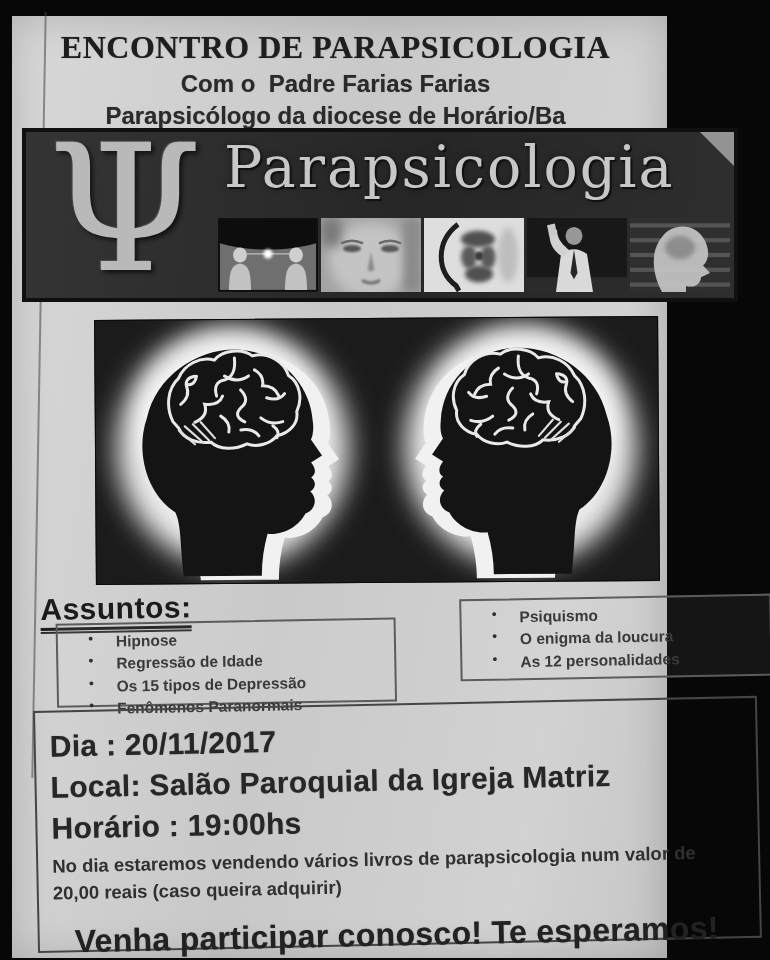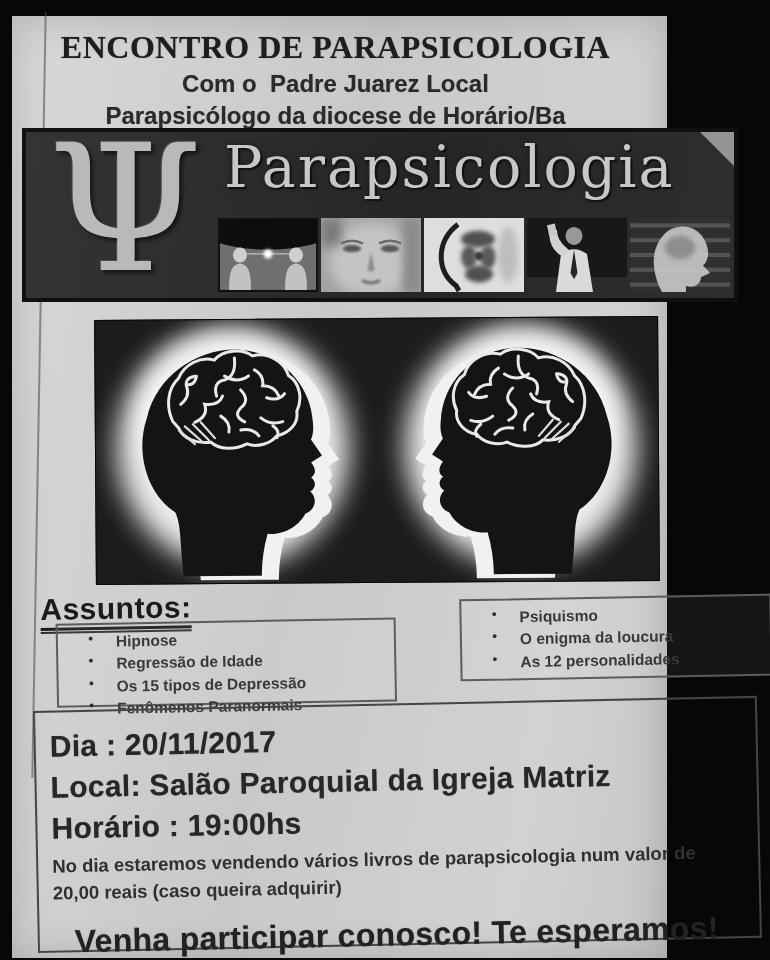--- a/index.html
+++ b/index.html
@@ -194,21 +194,21 @@
 </style>
 </head>
 <body>
 
 <div class="photo">
   <div class="paper">
     <div class="frame-line"></div>
 
     <div class="header">
       <h1>ENCONTRO DE PARAPSICOLOGIA</h1>
-      <p class="sub">Com o  Padre Juarez Local</p>
+      <p class="sub">Com o  Padre Farias Farias</p>
       <p class="sub">Parapsicólogo da diocese de Horário/Ba</p>
     </div>
 
     <div class="banner">
       <span class="psi">Ψ</span>
       <span class="banner-title">Parapsicologia</span>
       <div class="thumb-strip">
         <div class="thumb">
           <svg viewBox="0 0 100 70" preserveAspectRatio="none">
             <rect width="100" height="70" fill="#101010"></rect>

